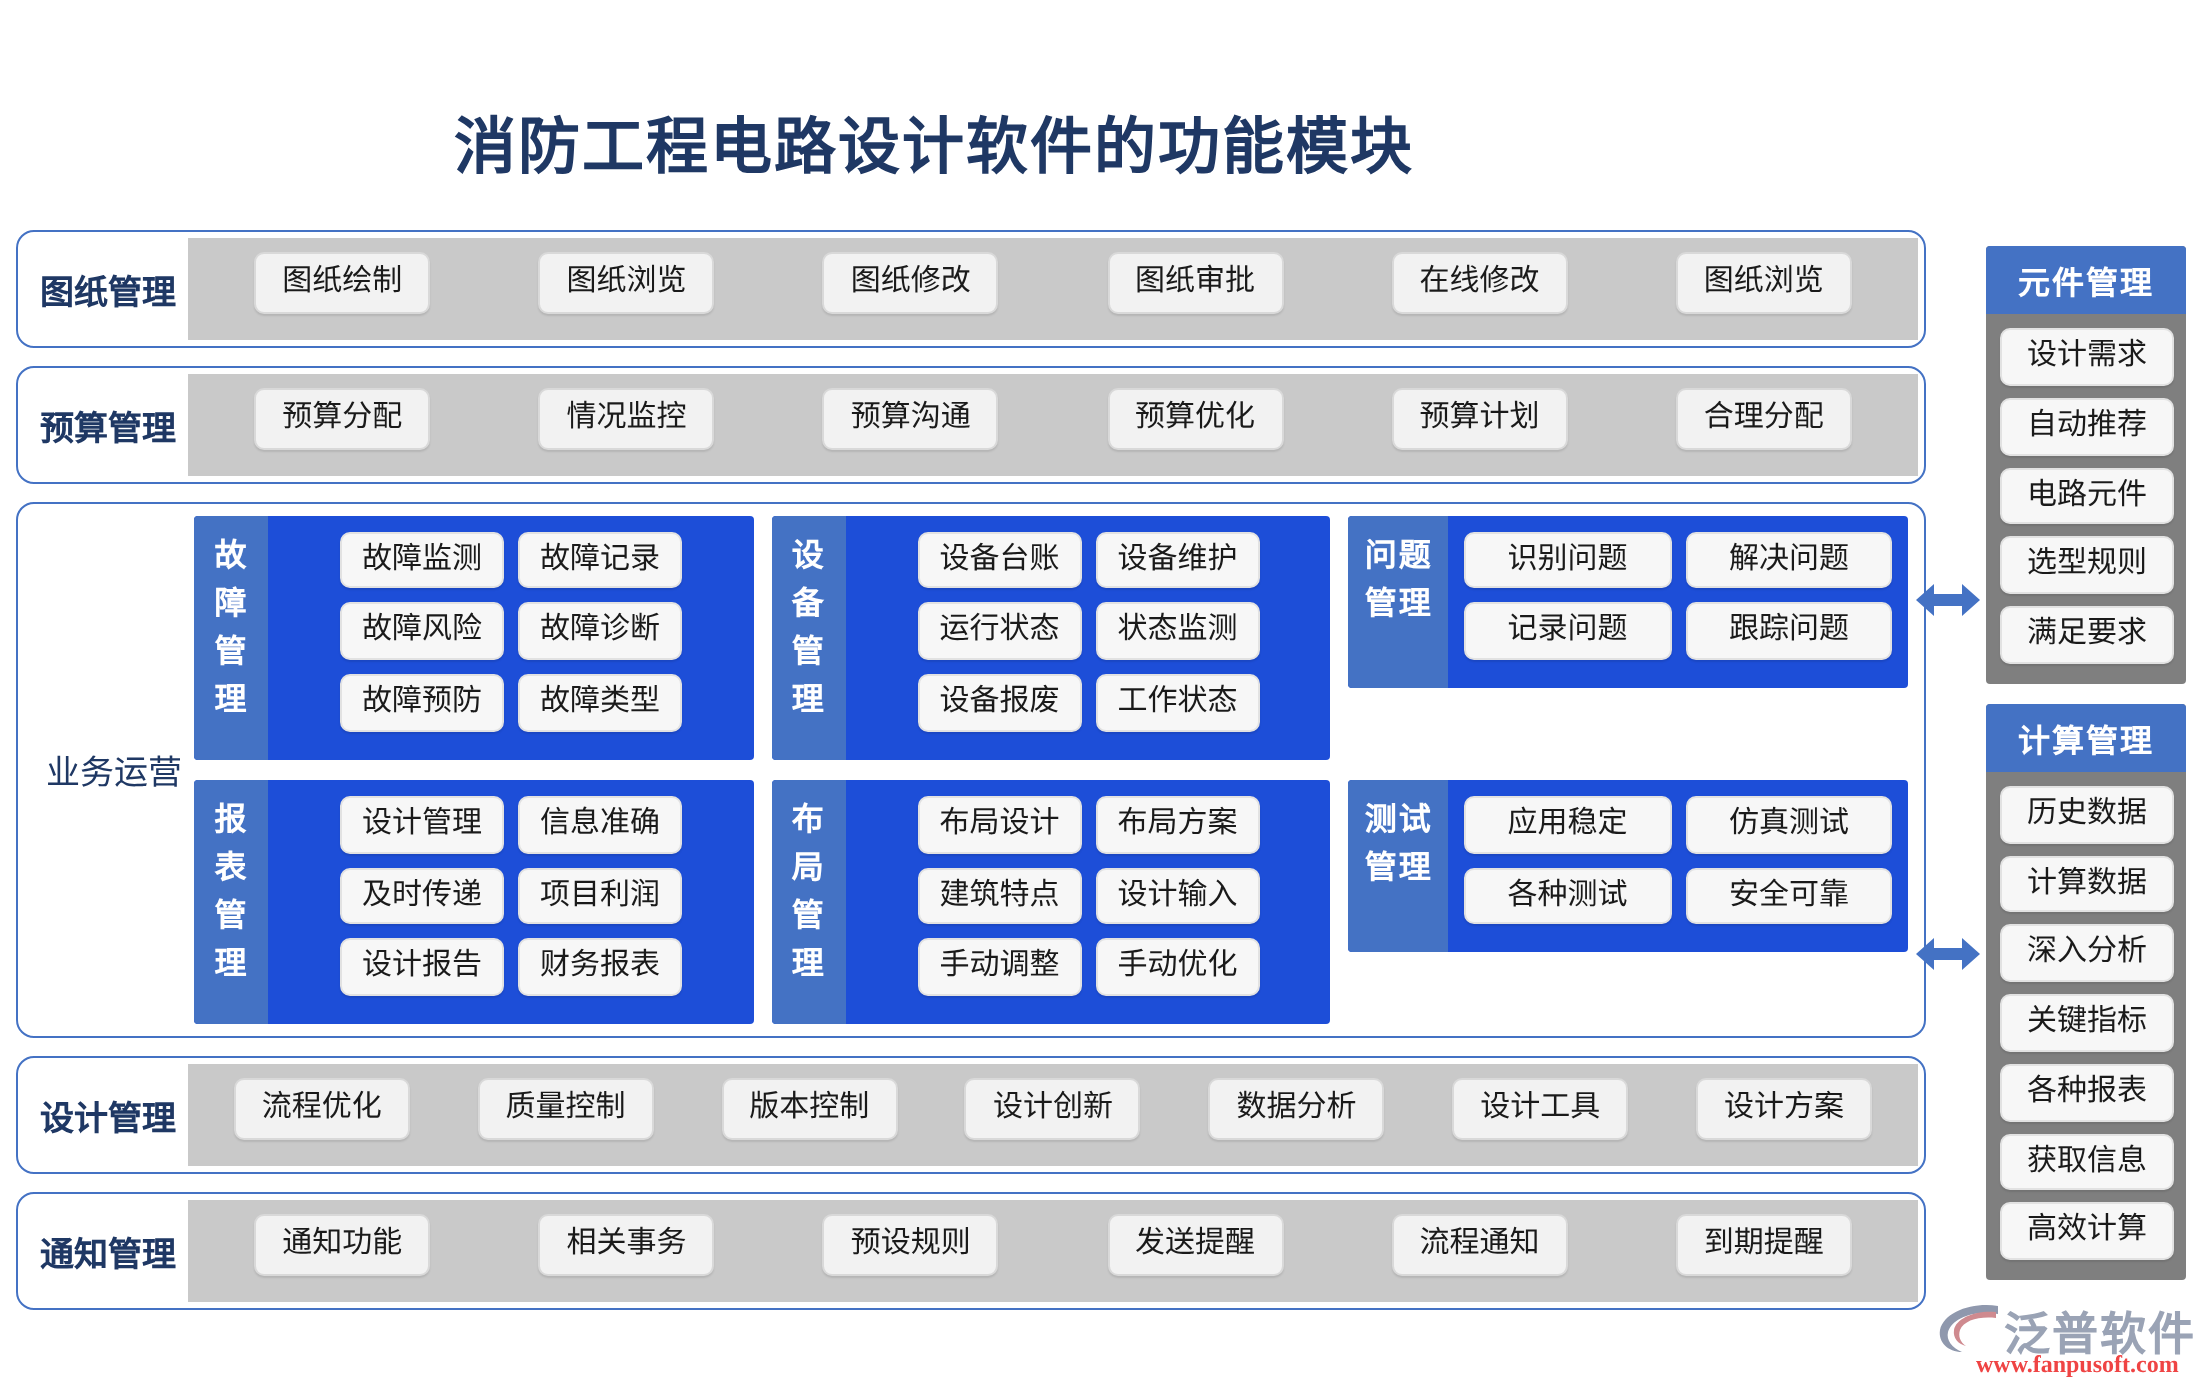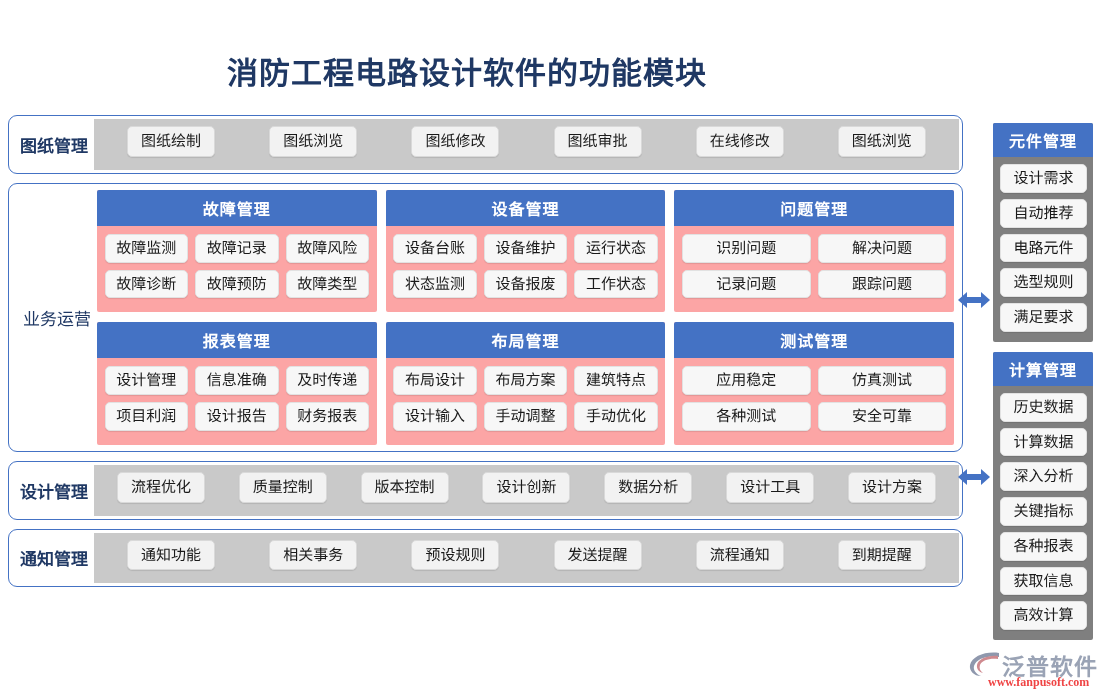--- a/index.html
+++ b/index.html
@@ -106,22 +106,22 @@
     display: grid;
     grid-template-columns: 1fr 1fr 1fr;
     grid-auto-rows: auto;
     column-gap: 9px;
     row-gap: 10px;
   }
 
   
   .module {
     display: flex;
-    flex-direction: column;
-    background: #fca5a5;
+    flex-direction: row;
+    background: #1d4ed8;
     border-radius: 2px;
     overflow: hidden;
   }
   .module.narrow { align-self: start; }
   .module-header {
     background: #4472c4;
     color: #ffffff;
     font-size: 16px;
     font-weight: bold;
     text-align: center;
@@ -231,20 +231,31 @@
   <div id="top-bands">
       <div class="band-row">
         <div class="band-label">图纸管理</div>
         <div class="band-strip">
           <div class="chip">图纸绘制</div>
           <div class="chip">图纸浏览</div>
           <div class="chip">图纸修改</div>
           <div class="chip">图纸审批</div>
           <div class="chip">在线修改</div>
           <div class="chip">图纸浏览</div>
+        </div>
+      </div>
+      <div class="band-row">
+        <div class="band-label">预算管理</div>
+        <div class="band-strip">
+          <div class="chip">预算分配</div>
+          <div class="chip">情况监控</div>
+          <div class="chip">预算沟通</div>
+          <div class="chip">预算优化</div>
+          <div class="chip">预算计划</div>
+          <div class="chip">合理分配</div>
         </div>
       </div>
     </div>
 
   <div class="biz-box">
     <div class="biz-label">业务运营</div>
     <div class="biz-grid" id="biz-grid">
         <div class="module">
           <div class="module-header">故障管理</div>
           <div class="module-body cols-3">

